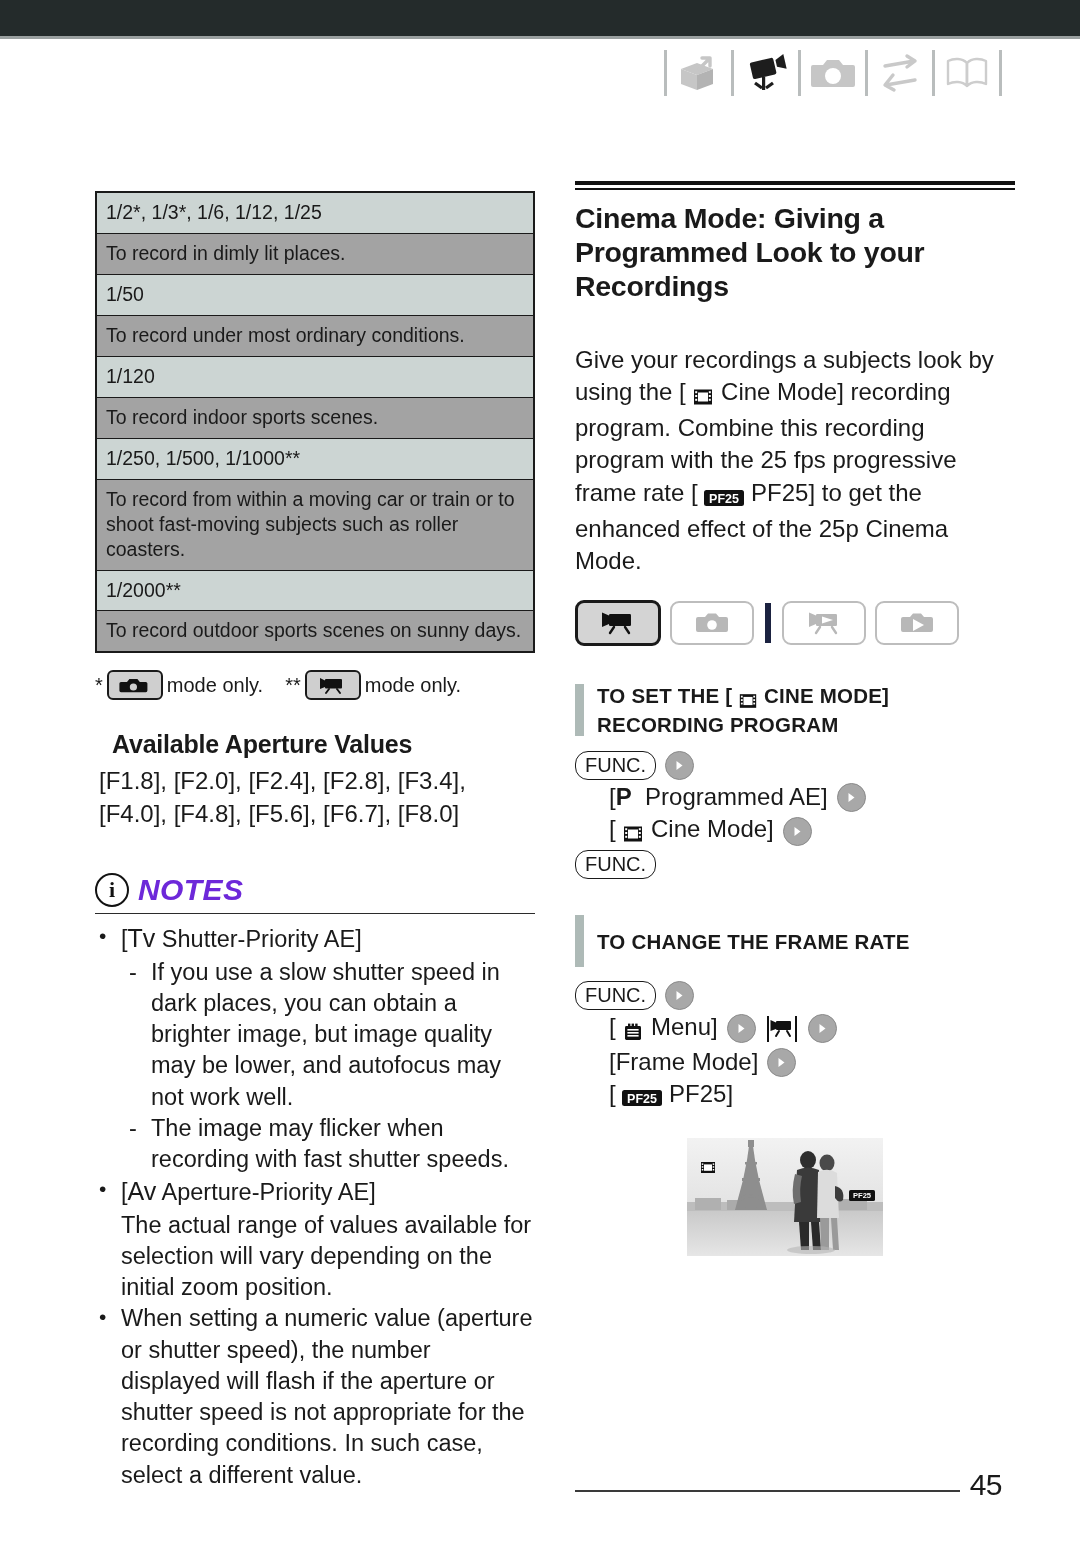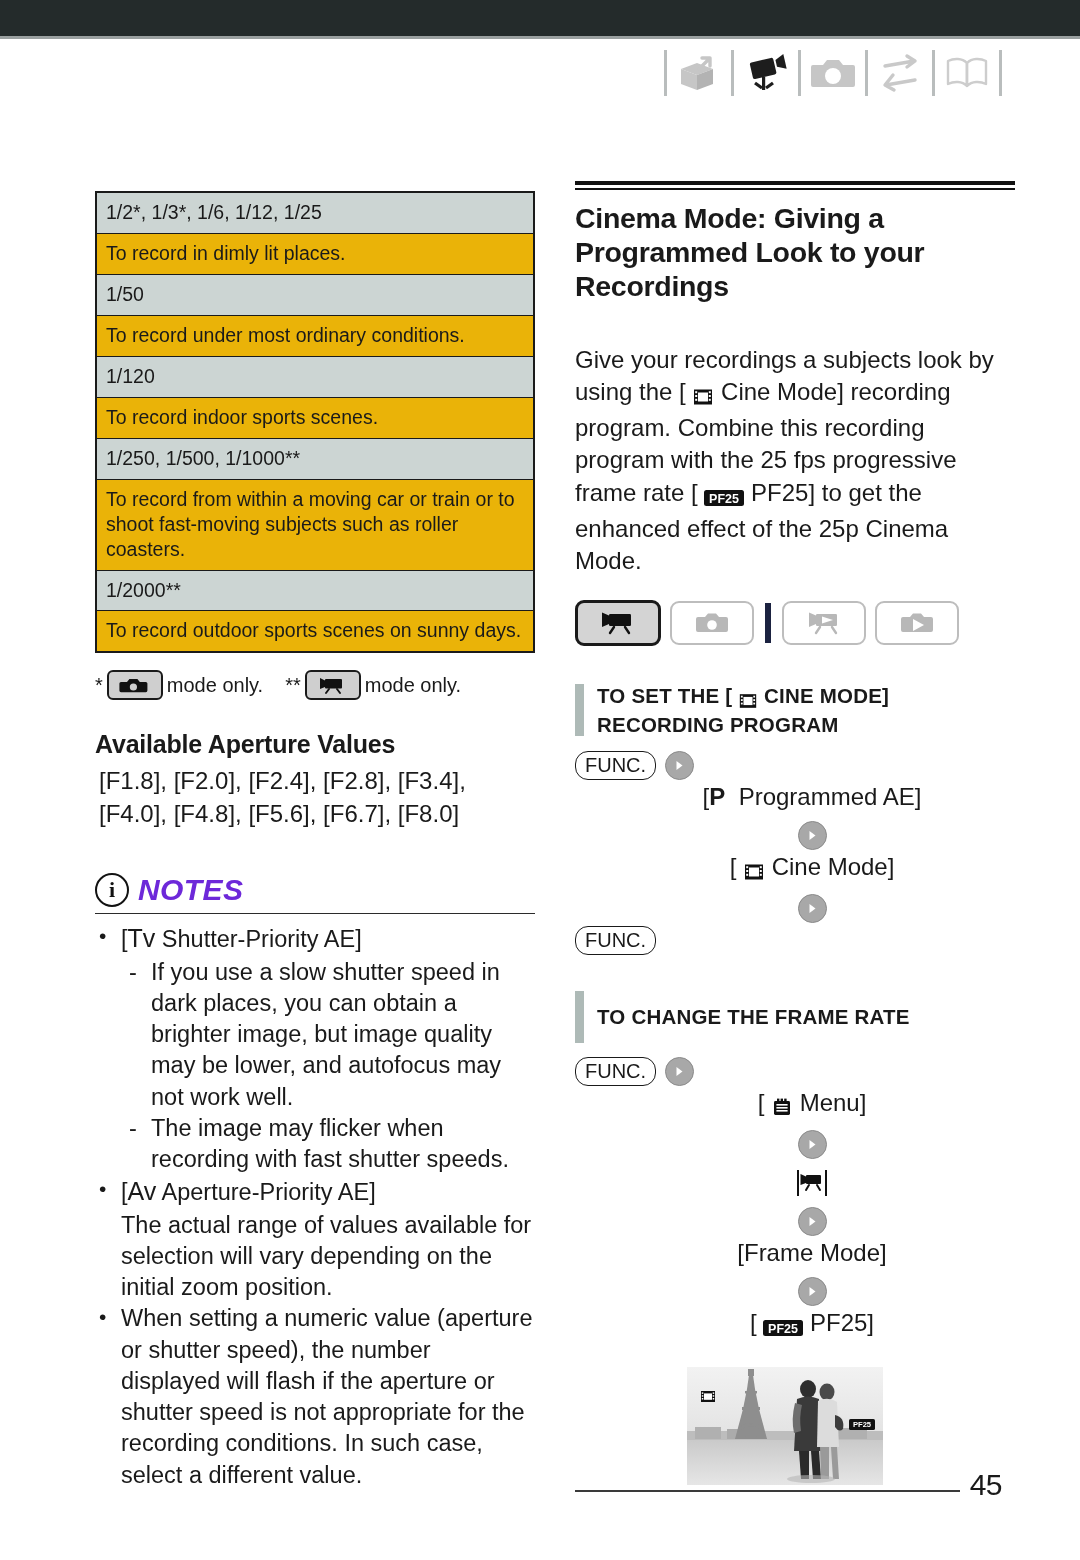--- a/index.html
+++ b/index.html
@@ -81,21 +81,21 @@
     padding: 7px 9px 8px 9px;
     font-size: 19.5px;
     line-height: 1.28;
     vertical-align: top;
   }
   .sh-head td {
     background: #ccd5d3;
     font-size: 19.5px;
   }
   .sh-body td {
-    background: #eab308;
+    background: #a3a3a3;
   }
 
   
   .footnote {
     margin-top: 17px;
     font-size: 20px;
     display: flex;
     align-items: center;
     gap: 4px;
     flex-wrap: wrap;
@@ -113,21 +113,21 @@
     border: 2px solid #1a1a1a;
     border-radius: 6px;
     background: #cfcfcf;
     vertical-align: middle;
   }
 
   
   .subhead {
     font-size: 25px;
     font-weight: bold;
-    margin: 30px 0 6px 0;
+    margin: 30px 0 6px 17px;
     letter-spacing: -0.2px;
   }
   .aperture-list {
     font-size: 24px;
     line-height: 1.36;
     margin: 4px;
   }
 
   
   .notes-wrap { margin-top: 42px; }
@@ -276,21 +276,21 @@
   .proc { margin-top: 14px; }
   .proc-row {
     display: flex;
     align-items: center;
     gap: 9px;
     font-size: 24px;
     line-height: 1.2;
     margin-bottom: 3px;
     flex-wrap: wrap;
   }
-  .proc-indent { padding-left: 34px; flex-direction: column; }
+  .proc-indent { padding-left: 34px; }
   .func-btn {
     display: inline-flex;
     align-items: center;
     justify-content: center;
     border: 1.8px solid #1a1a1a;
     border-radius: 13px;
     padding: 2px 9px 3px 9px;
     font-size: 20px;
     background: #fff;
     line-height: 1.1;

